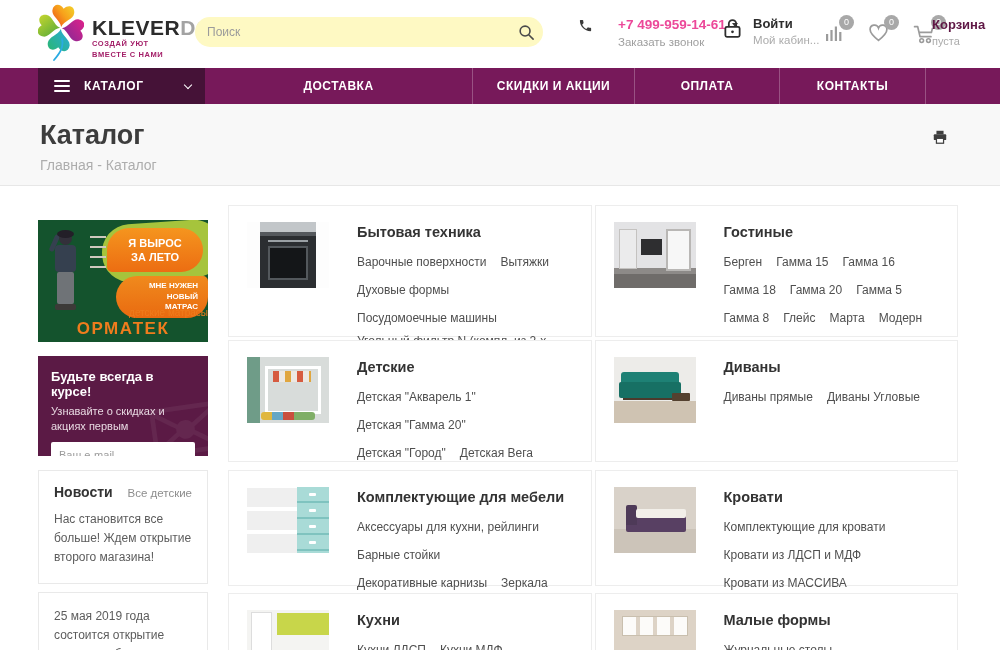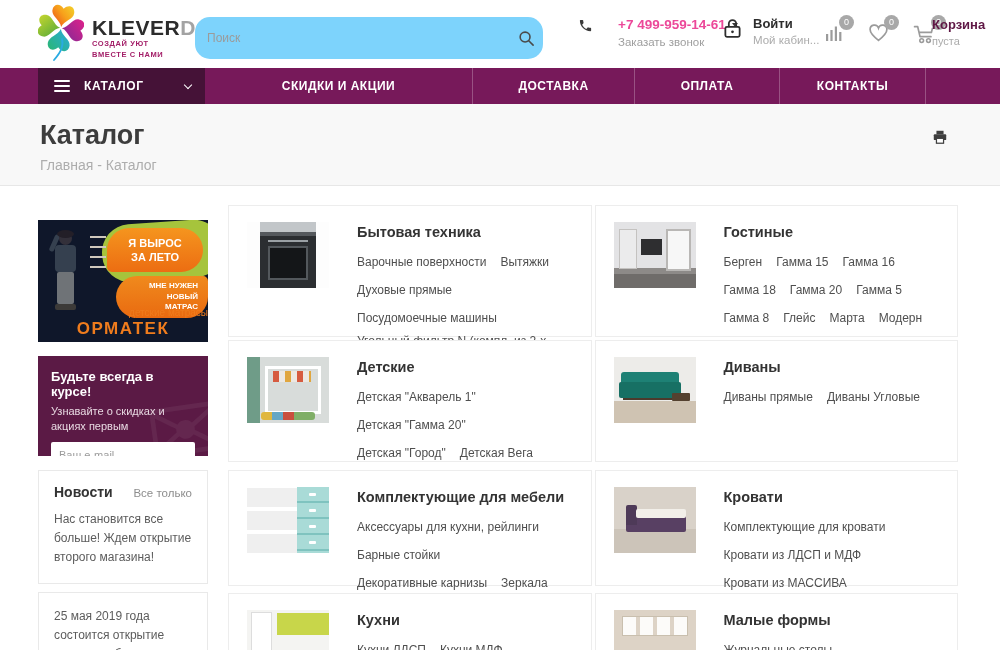--- a/index.html
+++ b/index.html
@@ -6,21 +6,21 @@
   body { font-family:"Liberation Sans", sans-serif; background:#fff; }
   .page { position:relative; width:1000px; height:650px; overflow:hidden; background:#fff; }
 
   
   .header { position:relative; height:68px; background:#fff; }
   .logo { position:absolute; left:38px; top:3px; display:flex; align-items:flex-start; cursor:pointer; }
   .logo-text { margin-left:8px; margin-top:14px; }
   .brand-line { font-size:21px; font-weight:bold; letter-spacing:.5px; color:#2c2c2c; line-height:1; }
   .brand-line .dom { color:#a3a3a3; }
   .tagline { margin-top:0; font-size:7.5px; font-weight:bold; color:#a42069; letter-spacing:.6px; line-height:1.5; }
-  .search { position:absolute; left:195px; top:17px; width:348px; height:42px; background:#7dd3fc; border-radius:15px; display:flex; align-items:center; }
+  .search { position:absolute; left:195px; top:17px; width:348px; height:30px; background:#fef9c3; border-radius:15px; display:flex; align-items:center; }
   .search input { flex:1; border:none; background:transparent; outline:none; padding:0 12px; font-size:12px; color:#555; font-family:"Liberation Sans",sans-serif; }
   .search input::placeholder { color:#9b9b9b; }
   .search-btn { width:34px; height:31px; border:none; background:transparent; cursor:pointer; display:flex; align-items:center; justify-content:center; }
 
   .phone-block { position:absolute; left:578px; top:17px; display:flex; }
   .phone-num-row { display:flex; align-items:center; }
   .phone-num { font-size:13.5px; font-weight:bold; color:#ec4899; margin-left:25px; }
   .caret { width:0; height:0; border-left:3.5px solid transparent; border-right:3.5px solid transparent; border-top:4px solid #3a3a3a; margin-left:6px; margin-top:1px; cursor:pointer; }
   .callback { font-size:11.5px; color:#9e9e9e; margin-top:4px; margin-left:25px; cursor:pointer; }
 
@@ -57,21 +57,21 @@
   .breadcrumb { position:absolute; left:40px; top:53px; font-size:14px; color:#adadad; }
   .breadcrumb a { color:#adadad; text-decoration:none; cursor:pointer; }
   .print-btn { position:absolute; right:52px; top:25px; cursor:pointer; }
 
   
   .content { display:flex; padding:0 42px 0 38px; }
   .sidebar { width:170px; flex:0 0 170px; margin-top:34px; }
   .main { flex:1; margin-left:20px; margin-top:19px; }
 
   
-  .banner { position:relative; width:170px; height:122px; background:#0f172a; overflow:hidden; cursor:pointer; }
+  .banner { position:relative; width:170px; height:122px; background:#14532d; overflow:hidden; cursor:pointer; }
   .ban-green { position:absolute; right:-14px; top:2px; width:120px; height:58px; background:#a6c43c; border-radius:28px; transform:rotate(-4deg); }
   .ban-badge1 { position:absolute; right:5px; top:8px; width:96px; height:44px; background:linear-gradient(180deg,#f5951e,#ec6d12); border-radius:22px 22px 22px 5px; color:#fff; font-weight:bold; font-size:11px; line-height:1.3; display:flex; flex-direction:column; align-items:center; justify-content:center; }
   .ban-badge2 { position:absolute; right:0; top:56px; width:92px; height:42px; background:linear-gradient(180deg,#f08a1d,#e96a10); border-radius:21px 5px 21px 21px; color:#fff; font-weight:bold; font-size:8px; line-height:1.35; display:flex; flex-direction:column; align-items:flex-end; justify-content:center; padding-right:10px; text-align:right; }
   .kid { position:absolute; left:10px; top:12px; width:34px; height:92px; }
   .kid .head { position:absolute; left:11px; top:0; width:13px; height:13px; border-radius:50%; background:#33303a; }
   .kid .hair { position:absolute; left:9px; top:-2px; width:17px; height:8px; border-radius:50%; background:#231f28; }
   .kid .arm { position:absolute; left:4px; top:2px; width:5px; height:18px; background:#35404f; border-radius:3px; transform:rotate(24deg); }
   .kid .body { position:absolute; left:7px; top:13px; width:21px; height:27px; background:#35404f; border-radius:4px; }
   .kid .legs { position:absolute; left:9px; top:40px; width:17px; height:32px; background:#6f7377; border-radius:2px; }
   .kid .shoes { position:absolute; left:7px; top:72px; width:21px; height:6px; background:#3c3a38; border-radius:2px; }
@@ -267,22 +267,22 @@
     <div class="catalog-btn">
       <div class="burger">
           <span></span>
           <span></span>
           <span></span>
         </div>
       <span class="catalog-label">КАТАЛОГ</span>
       <span class="chev"></span>
     </div>
     <nav class="menu">
+        <div class="nav-item">ДОСТАВКА</div>
         <div class="nav-item">СКИДКИ И АКЦИИ</div>
-        <div class="nav-item">ДОСТАВКА</div>
         <div class="nav-item">ОПЛАТА</div>
         <div class="nav-item">КОНТАКТЫ</div>
         <div class="nav-fill"></div>
       </nav>
   </div>
 
   <div class="title-strip">
     <h1 class="page-title">Каталог</h1>
     <div class="breadcrumb">
       <a>Главная</a>
@@ -332,41 +332,41 @@
         <div class="nl-sub">Узнавайте о скидках и акциях первым</div>
         <div class="nl-row">
           <input type="text" placeholder="Ваш e-mail" style="">
 
         </div>
       </div>
 
       <div class="news-box">
         <div class="news-head">
           <span class="news-title">Новости</span>
-          <a class="news-all">Все только</a>
+          <a class="news-all">Все детские</a>
         </div>
         <div class="news-text">Нас становится все больше! Ждем открытие второго магазина!</div>
       </div>
       <div class="news-box2">
         <div class="news-text">25 мая 2019 года состоится открытие второго мебельного салона KLEVERDOM Ждем Вас по адресу г. Москва, ул. Генерала Белова, д.35 нижний</div>
       </div>
 
     </aside>
 
     <div class="main">
         <div class="card-row row-1">
           <div class="card">
     <div class="thumb thumb-oven">
       <i class="t1"></i>
       <i class="t2"></i>
       <i class="t3"></i>
     </div>
     <div class="card-body">
       <h3 class="card-title">Бытовая техника</h3>
-      <div class="card-links"><a class="cat-link">Варочные поверхности</a><a class="cat-link">Вытяжки</a><a class="cat-link">Духовые прямые</a><a class="cat-link">Посудомоечные машины</a><a class="cat-link">Угольный фильтр N (компл. из 2-х фильтров)</a></div>
+      <div class="card-links"><a class="cat-link">Варочные поверхности</a><a class="cat-link">Вытяжки</a><a class="cat-link">Духовые формы</a><a class="cat-link">Посудомоечные машины</a><a class="cat-link">Угольный фильтр N (компл. из 2-х фильтров)</a></div>
     </div>
   </div>
           <div class="card">
     <div class="thumb thumb-living-room">
       <i class="t1"></i>
       <i class="t2"></i>
       <i class="t3"></i>
     </div>
     <div class="card-body">
       <h3 class="card-title">Гостиные</h3>

